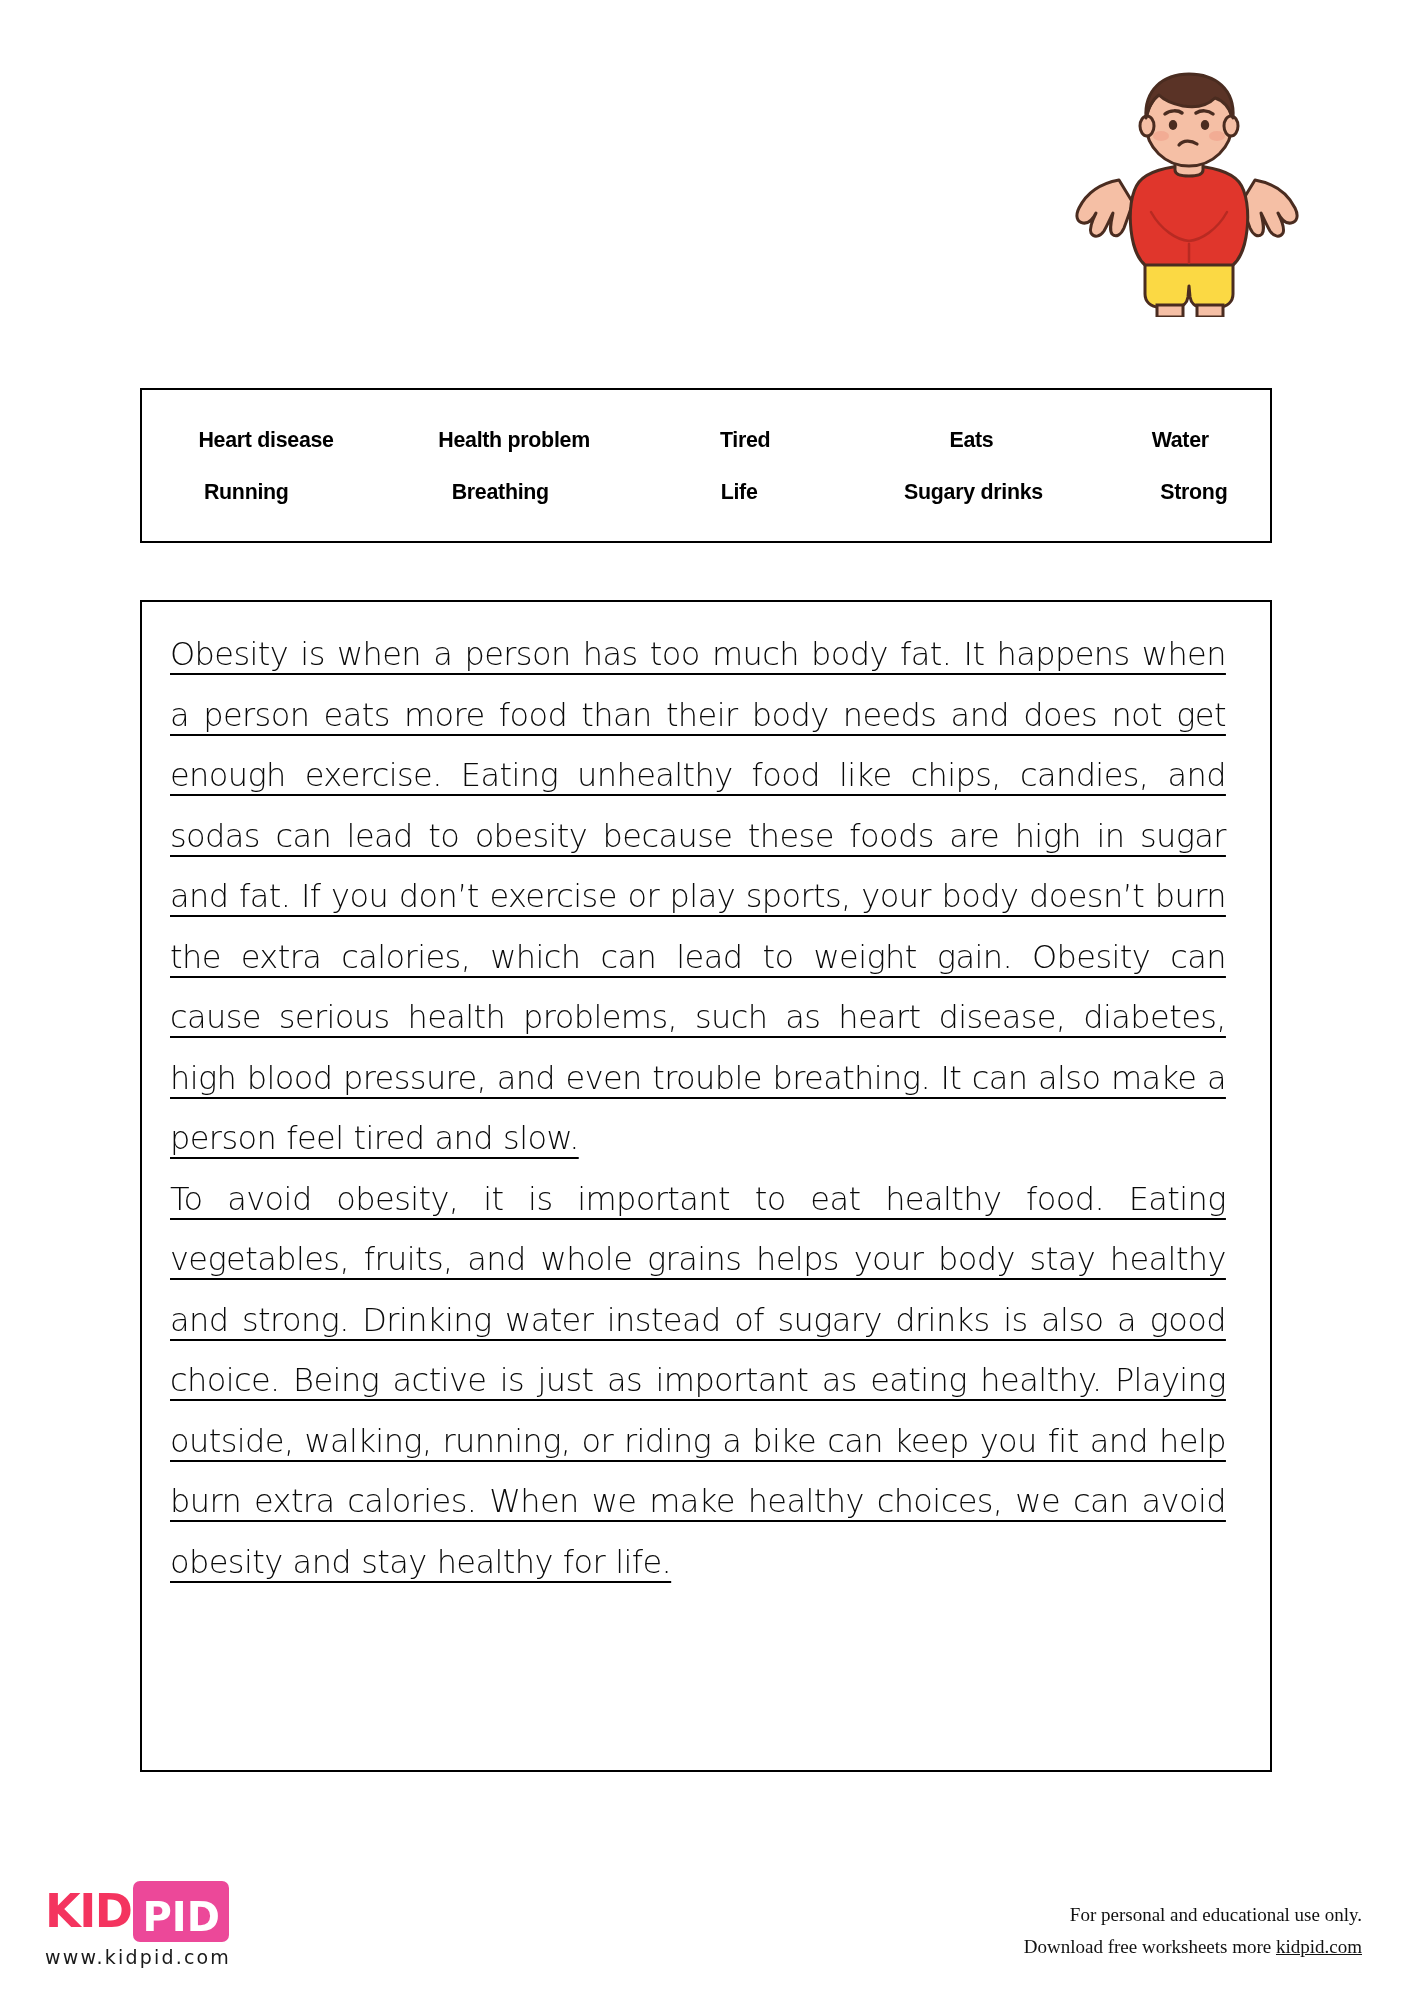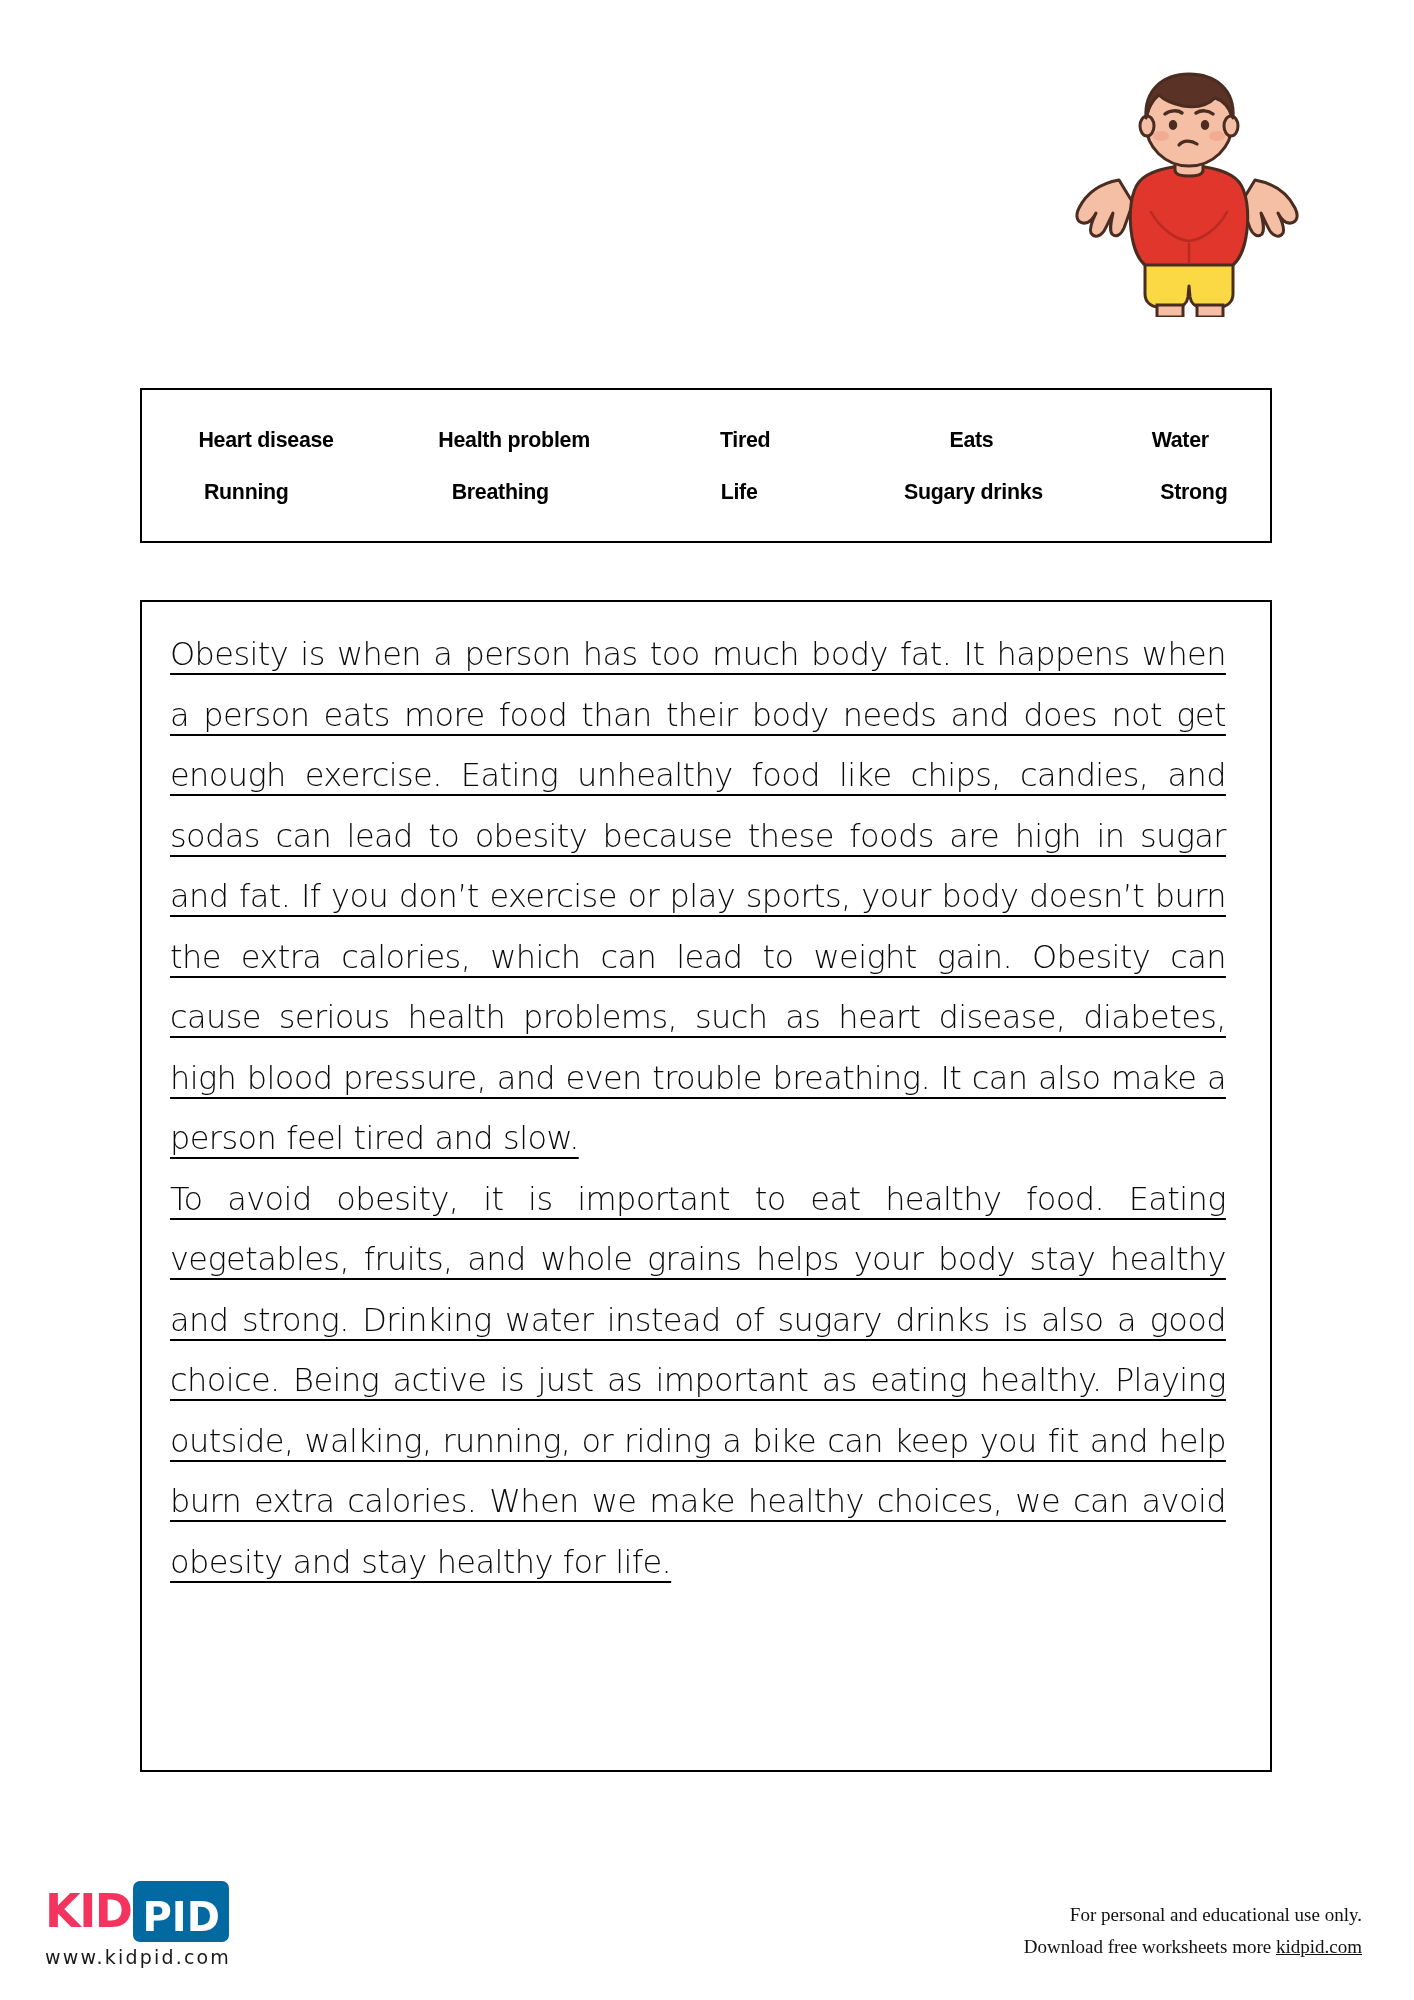--- a/index.html
+++ b/index.html
@@ -167,21 +167,21 @@
     color: #f4345f;
     letter-spacing: -1.5px;
     line-height: 1;
   }
 
   .logo-pid {
     font-family: "DejaVu Sans", sans-serif;
     font-size: 40px;
     font-weight: 900;
     color: #ffffff;
-    background: #0369a1;
+    background: #ec4899;
     border-radius: 7px;
     padding: 16px 9px 5px 9px;
     letter-spacing: 0px;
     line-height: 1;
     margin-left: 2px;
   }
 
   .logo-url {
     margin-top: 9px;
     font-family: "DejaVu Sans", sans-serif;

